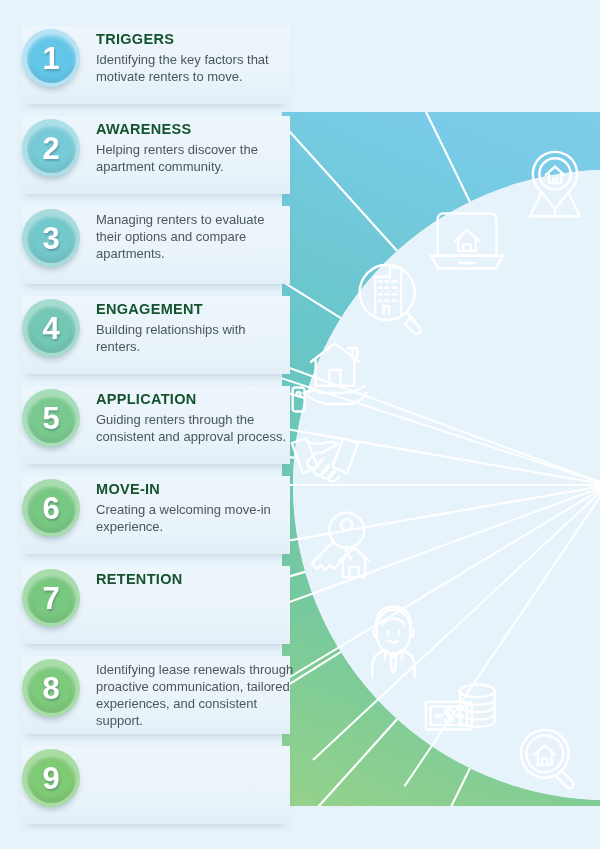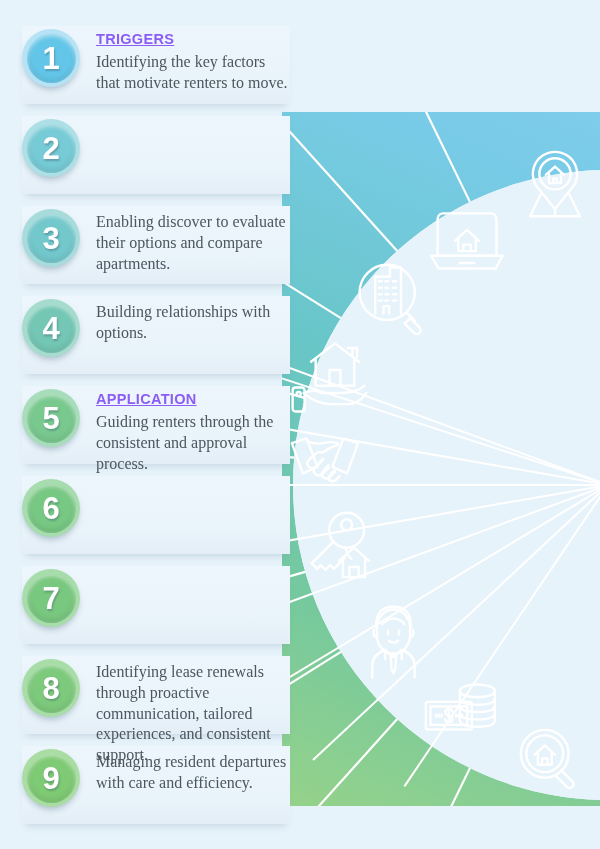--- a/index.html
+++ b/index.html
@@ -75,32 +75,30 @@
   .step-text {
     position: relative;
     z-index: 2;
     margin-left: 16px;
     padding-top: 10px;
     width: 196px;
   }
   .step-title {
     font-size: 14.5px;
     font-weight: bold;
-    color: #8b5cf6;
+    color: #14532d;
     letter-spacing: 0.3px;
     line-height: 1.1;
     margin-bottom: 4px;
     white-space: nowrap;
-    text-decoration: underline;
   }
   .step-desc {
-    font-size: 16px;
+    font-size: 13px;
     color: #4b565f;
     line-height: 1.30;
-    font-family: Liberation Serif, serif;
   }
   
   .step.wide .step-text { width: 215px; }
 </style>
 </head>
 <body>
 
 <div id="page">
 
   <div id="arc-wrap">
@@ -286,43 +284,48 @@
       </div>
     </div>
 
     <div class="step">
       <div class="step-panel"></div>
       <div class="step-circle" style="background:#addfe6">
         <div class="inner" style="background:#76cbd6">
           <span class="step-num">2</span>
         </div>
       </div>
+      <div class="step-text">
+        <div class="step-title">AWARENESS</div>
+        <div class="step-desc">Helping renters discover the apartment community.</div>
+      </div>
     </div>
 
     <div class="step">
       <div class="step-panel"></div>
       <div class="step-circle" style="background:#a8dcdc">
         <div class="inner" style="background:#73c8cc">
           <span class="step-num">3</span>
         </div>
       </div>
       <div class="step-text">
-        <div class="step-desc">Enabling discover to evaluate their options and compare apartments.</div>
+        <div class="step-desc">Managing renters to evaluate their options and compare apartments.</div>
       </div>
     </div>
 
     <div class="step">
       <div class="step-panel"></div>
       <div class="step-circle" style="background:#a6dcce">
         <div class="inner" style="background:#73c7b4">
           <span class="step-num">4</span>
         </div>
       </div>
       <div class="step-text">
-        <div class="step-desc">Building relationships with options.</div>
+        <div class="step-title">ENGAGEMENT</div>
+        <div class="step-desc">Building relationships with renters.</div>
       </div>
     </div>
 
     <div class="step">
       <div class="step-panel"></div>
       <div class="step-circle" style="background:#a8ddbb">
         <div class="inner" style="background:#79c98f">
           <span class="step-num">5</span>
         </div>
       </div>
@@ -332,30 +335,35 @@
       </div>
     </div>
 
     <div class="step">
       <div class="step-panel"></div>
       <div class="step-circle" style="background:#a7dcae">
         <div class="inner" style="background:#77c883">
           <span class="step-num">6</span>
         </div>
       </div>
+      <div class="step-text">
+        <div class="step-title">MOVE-IN</div>
+        <div class="step-desc">Creating a welcoming move-in experience.</div>
+      </div>
     </div>
 
     <div class="step wide">
       <div class="step-panel"></div>
       <div class="step-circle" style="background:#a7dcab">
         <div class="inner" style="background:#79c87f">
           <span class="step-num">7</span>
         </div>
       </div>
       <div class="step-text">
+        <div class="step-title">RETENTION</div>
       </div>
     </div>
 
     <div class="step wide">
       <div class="step-panel"></div>
       <div class="step-circle" style="background:#a9dda8">
         <div class="inner" style="background:#7dca7c">
           <span class="step-num">8</span>
         </div>
       </div>
@@ -365,18 +373,17 @@
     </div>
 
     <div class="step wide">
       <div class="step-panel"></div>
       <div class="step-circle" style="background:#aadda3">
         <div class="inner" style="background:#7fca74">
           <span class="step-num">9</span>
         </div>
       </div>
       <div class="step-text">
-        <div class="step-desc">Managing resident departures with care and efficiency.</div>
       </div>
     </div>
 
   </div>
 </div>
 
 </body></html>

